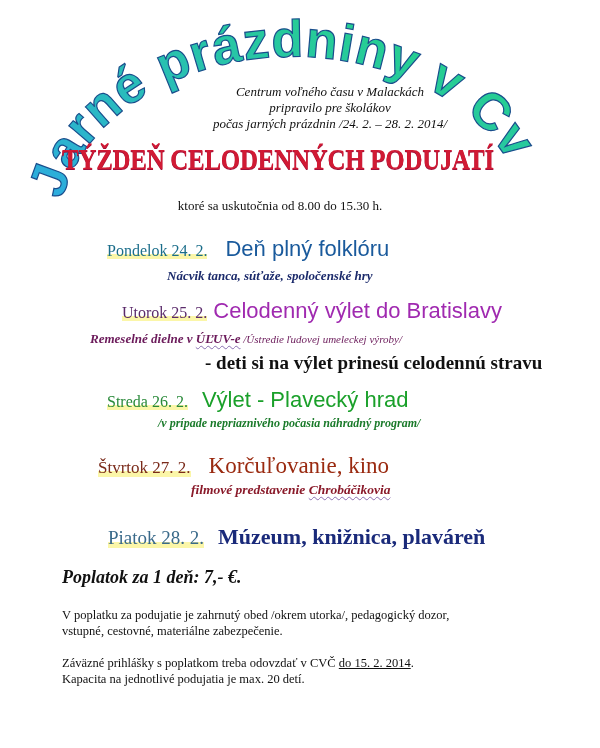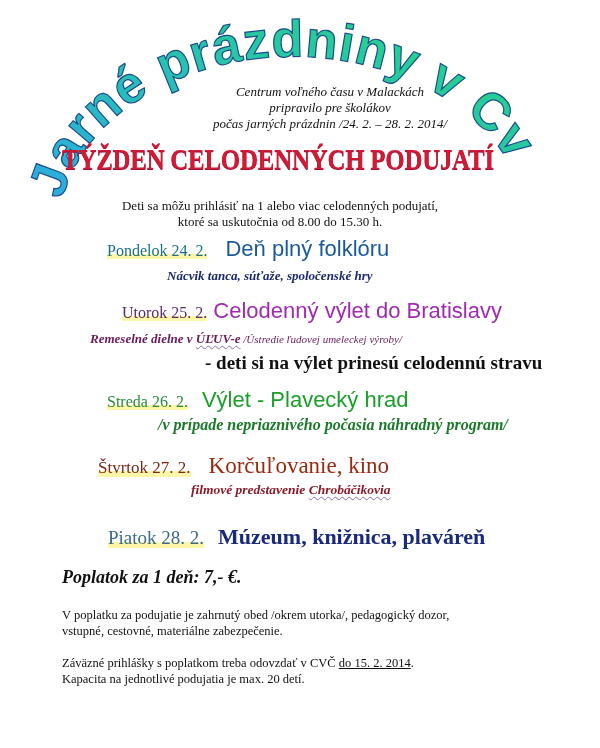--- a/index.html
+++ b/index.html
@@ -47,21 +47,20 @@
   <div>Centrum voľného času  v Malackách</div>
   <div>pripravilo pre školákov</div>
   <div class="l3">počas jarných prázdnin /24. 2. – 28. 2. 2014/</div>
 </div>
 
 <div class="abs headline" style="width:500px;">
   <span>TÝŽDEŇ CELODENNÝCH PODUJATÍ</span>
 </div>
 
 <div class="abs note">
-  <div>Deti sa môžu prihlásiť na 1 alebo viac celodenných podujatí,</div>
   <div>ktoré sa uskutočnia od 8.00 do 15.30 h.</div>
 </div>
 
 <div class="abs day" style="left:107px; top:236px;">
   <span class="day-label" style="color:#1a6d8a;">Pondelok 24. 2.</span>
   <span class="event" style="color:#1a5a9c;">Deň plný folklóru</span>
 </div>
 <div class="abs sub" style="left:167px; top:268px; color:#1b2a6b;">Nácvik tanca, súťaže, spoločenské hry</div>
 
 <div class="abs day" style="left:122px; top:298px;">
@@ -70,21 +69,21 @@
 </div>
 <div class="abs sub" style="left:90px; top:331px; color:#6b1a5a;">
   <span>Remeselné dielne v </span><span class="squiggle">ÚĽUV-e</span><span style="font-size:11px; font-weight:normal;"> /Ústredie ľudovej umeleckej výroby/</span>
 </div>
 <div class="abs" style="left:205px; top:352px; font-weight:bold; font-size:19px; color:#111;">- deti si na výlet prinesú celodennú stravu</div>
 
 <div class="abs day" style="left:107px; top:387px;">
   <span class="day-label" style="color:#2a8a3a;">Streda 26. 2.</span>
   <span class="event" style="color:#1aa02a; margin-left:10px;">Výlet - Plavecký hrad</span>
 </div>
-<div class="abs sub" style="left:158px; top:416px; color:#1a7a2a; font-size:16px;">/v prípade nepriaznivého počasia náhradný program/</div>
+<div class="abs sub" style="left:158px; top:416px; color:#1a7a2a; font-size:12px;">/v prípade nepriaznivého počasia náhradný program/</div>
 
 <div class="abs day" style="left:98px; top:453px;">
   <span class="day-label" style="color:#7a2a1a; font-size:17px;">Štvrtok 27. 2.</span>
   <span class="event serif-event" style="color:#9a2a10; font-size:23px;">Korčuľovanie, kino</span>
 </div>
 <div class="abs sub" style="left:191px; top:482px; color:#8a1a2a; font-size:13.5px;text-align:center;">
   <span>filmové predstavenie </span><span class="squiggle">Chrobáčikovia</span>
 </div>
 
 <div class="abs day" style="left:108px; top:524px;">

